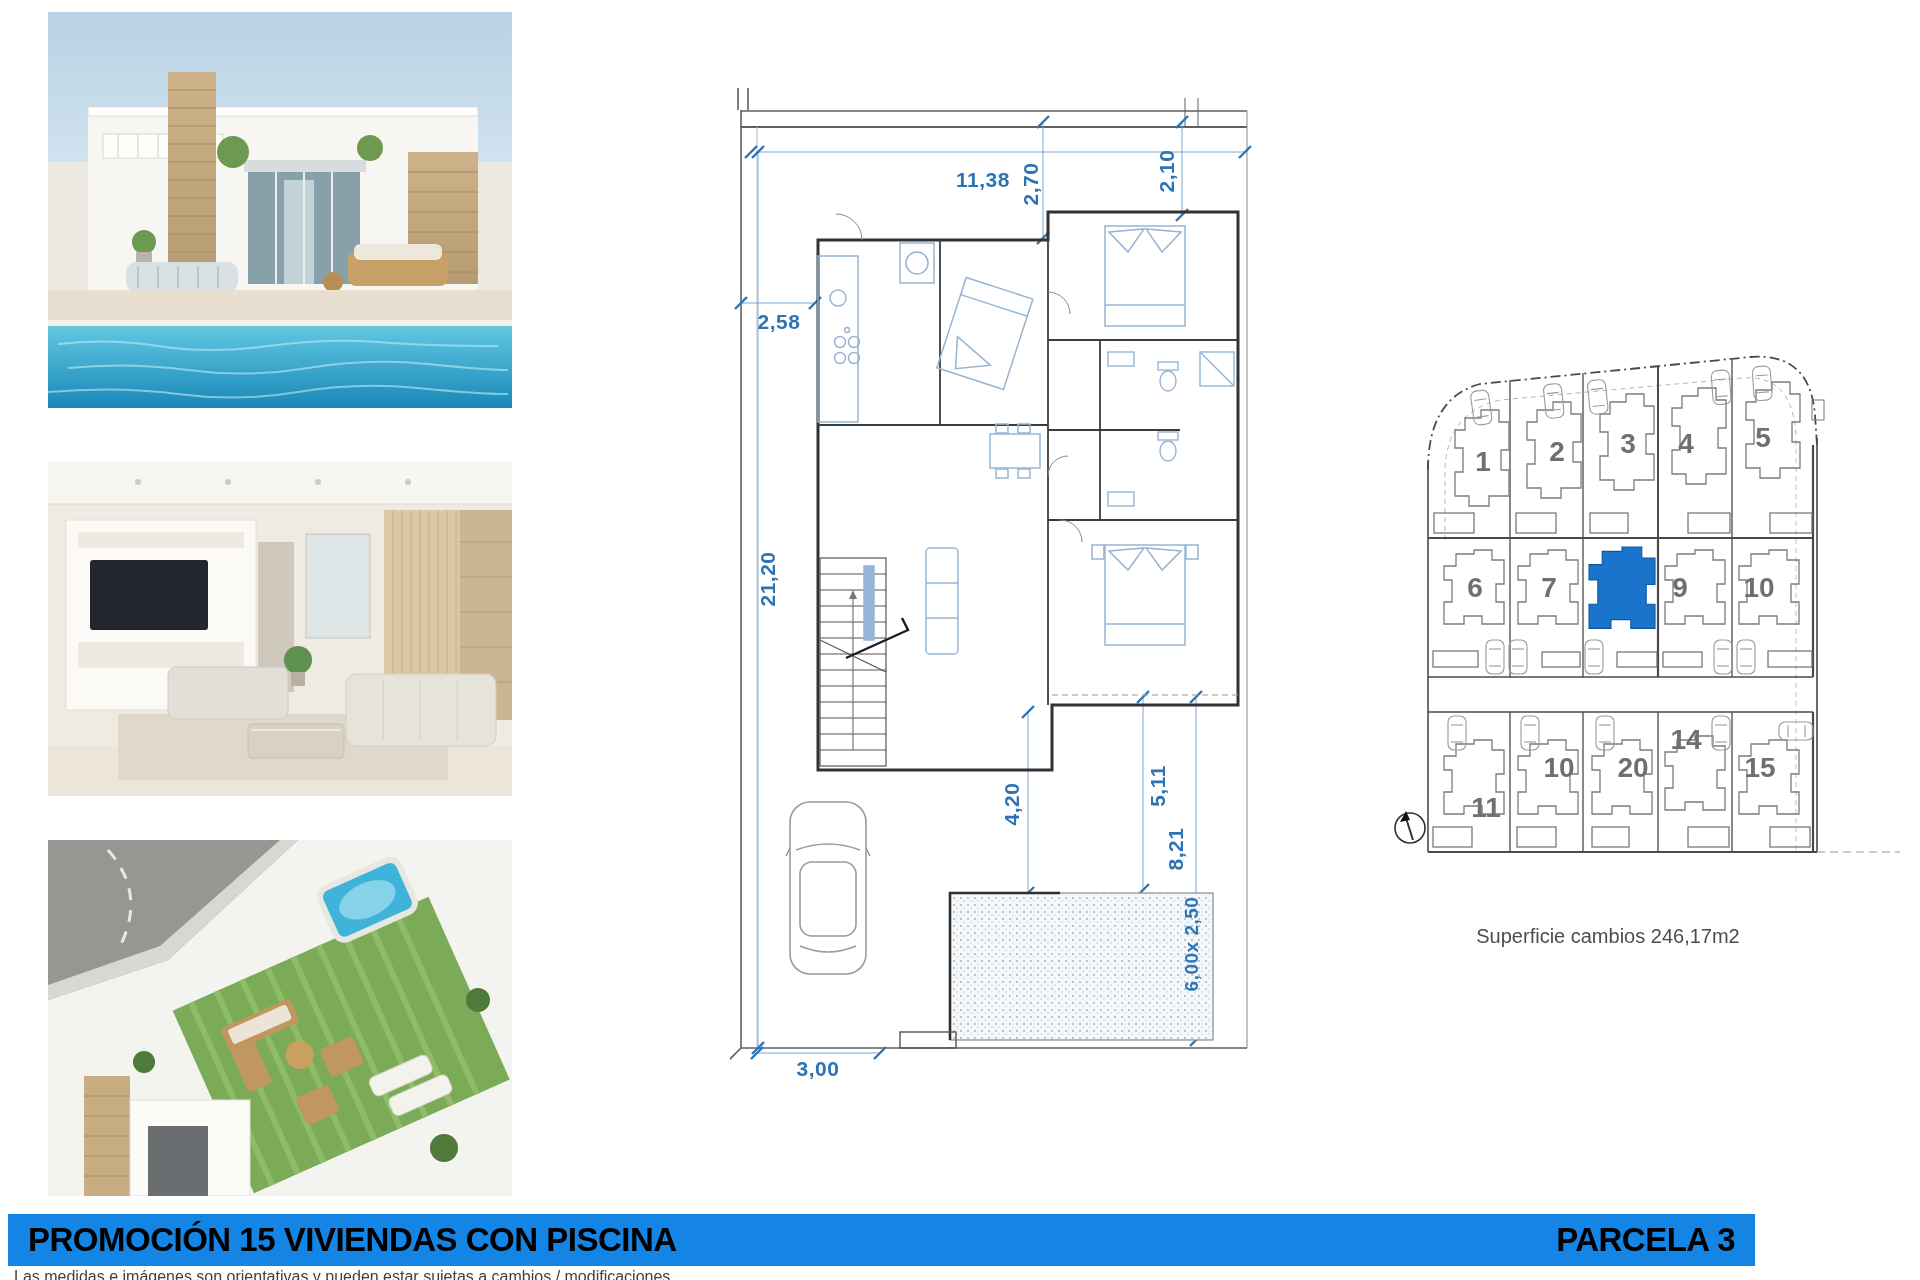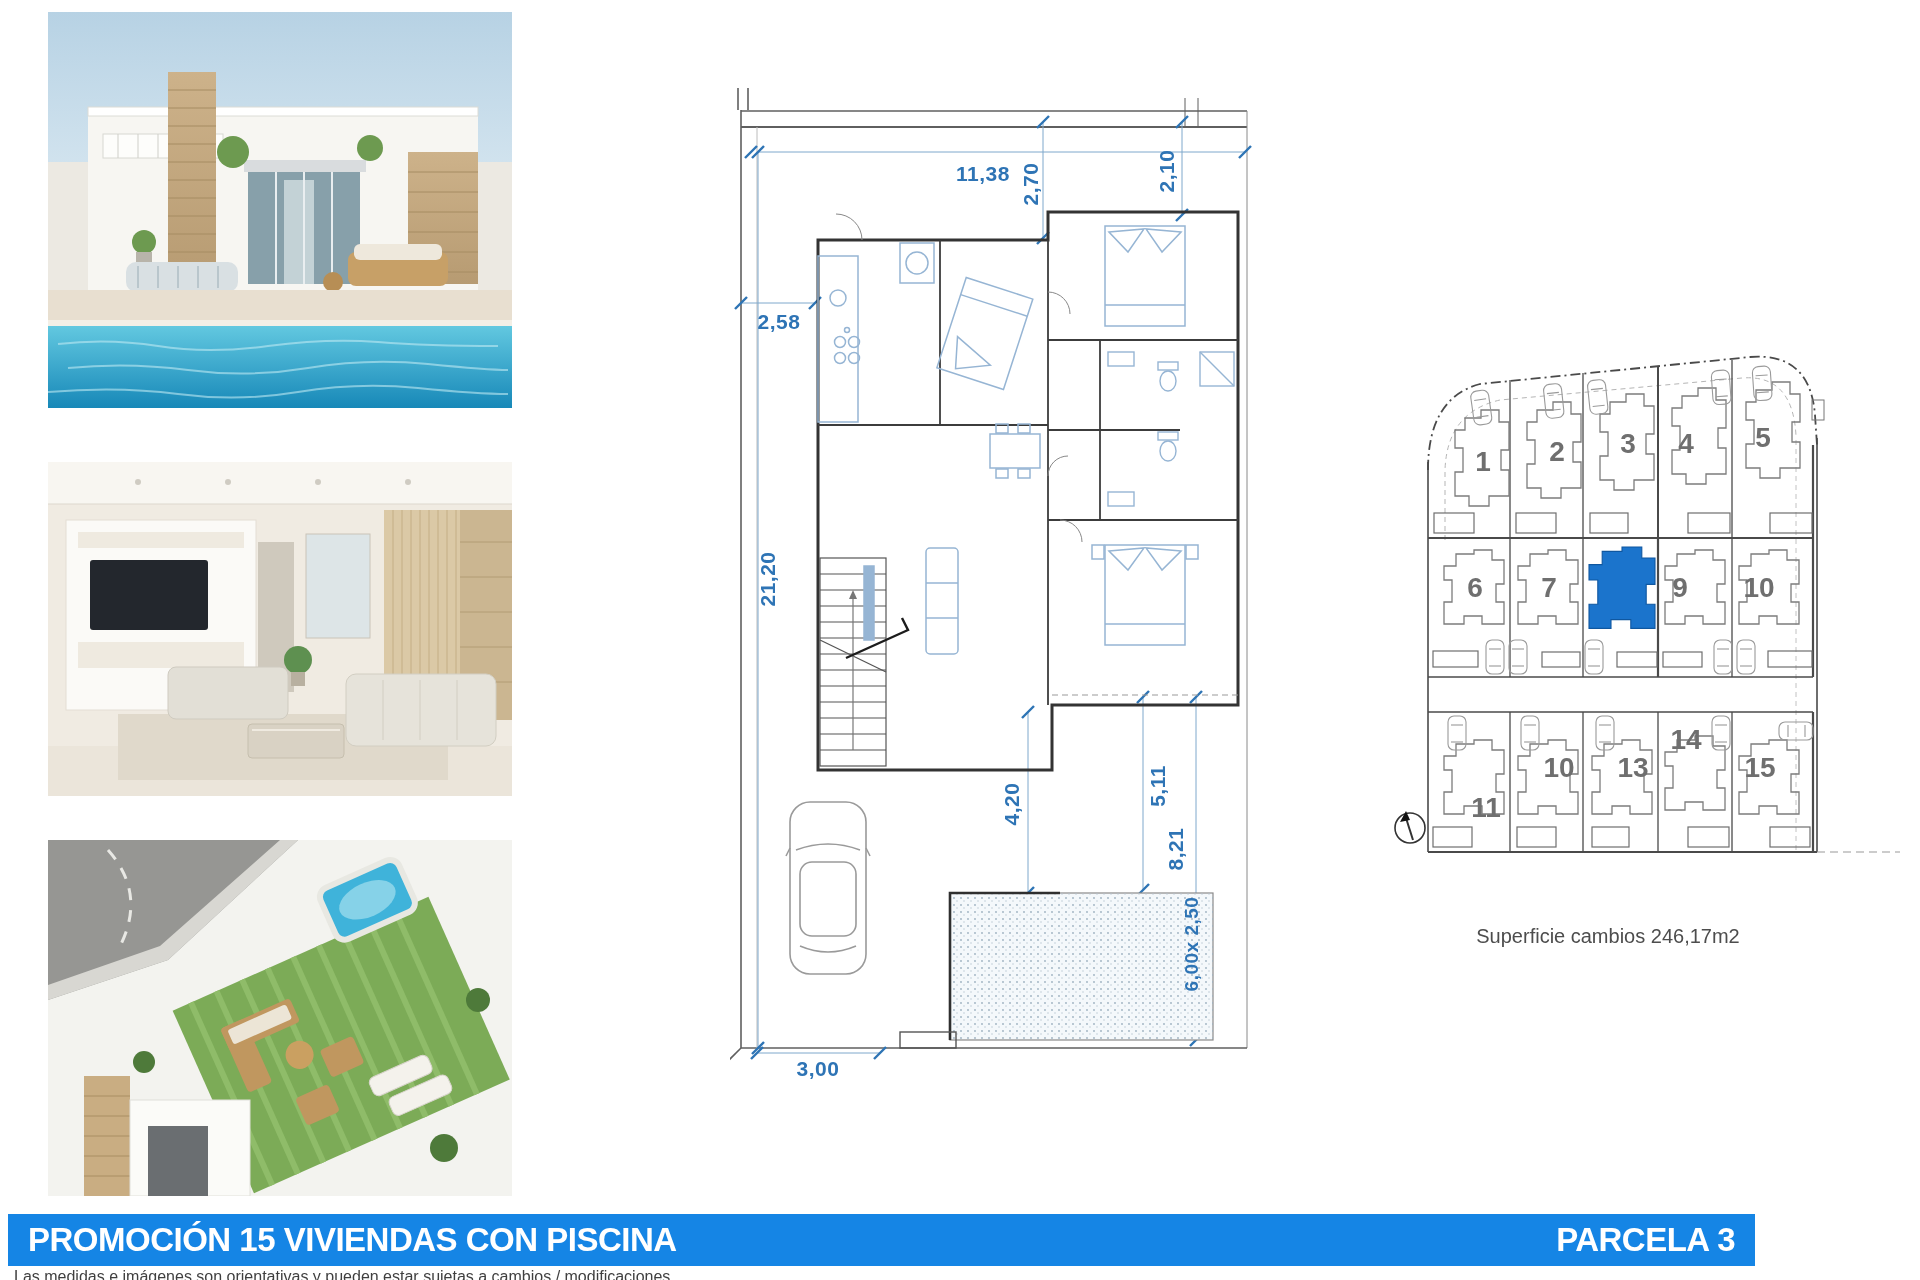--- a/index.html
+++ b/index.html
@@ -14,21 +14,21 @@
   .dim.small{font-size:19px;}
   
   .pnum{position:absolute;color:#6f6f6f;font-weight:700;font-size:28px;white-space:nowrap;
         transform:translate(-50%,-50%);}
   .caption{position:absolute;color:#4d4d4d;font-size:20px;font-weight:500;white-space:nowrap;
            transform:translate(-50%,-50%);}
   
   .banner{position:absolute;left:8px;top:1214px;width:1747px;height:52px;background:#1585e5;
           display:flex;justify-content:space-between;align-items:center;
           padding:0 20px;box-sizing:border-box;}
-  .banner .t{color:#ffffff;font-size:33px;font-weight:700;letter-spacing:-0.5px;white-space:nowrap;}
+  .banner .t{color:#000000;font-size:33px;font-weight:700;letter-spacing:-0.5px;white-space:nowrap;}
   .disclaimer{position:absolute;left:14px;top:1268px;color:#3f3f3f;font-size:16px;white-space:nowrap;}
 </style>
 </head>
 <body>
 
 <div class="page">
 
   <svg class="photo" style="top:12px" width="464" height="396">
     <defs>
       <linearGradient id="sky" x1="0" y1="0" x2="0" y2="1">
@@ -351,21 +351,21 @@
       <rect x="790" y="802" width="76" height="172" rx="20"></rect>
       <path d="M796,850 Q828,838 860,850"></path>
       <rect x="800" y="862" width="56" height="74" rx="12"></rect>
       <path d="M800,946 Q828,958 856,946"></path>
       <line x1="786" y1="856" x2="790" y2="848"></line>
         <line x1="870" y1="856" x2="866" y2="848"></line>
     </g>
     <rect x="900" y="1032" width="56" height="16" fill="none" stroke="#555555" stroke-width="1.4"></rect>
   </svg>
 
-  <span class="dim" style="left:983px;top:174px">11,38</span>
+  <span class="dim" style="left:983px;top:180px">11,38</span>
   <span class="dim v" style="left:1031px;top:184px">2,70</span>
   <span class="dim v" style="left:1167px;top:171px">2,10</span>
   <span class="dim" style="left:779px;top:322px">2,58</span>
   <span class="dim v" style="left:768px;top:579px">21,20</span>
   <span class="dim v" style="left:1012px;top:804px">4,20</span>
   <span class="dim v" style="left:1158px;top:786px">5,11</span>
   <span class="dim v" style="left:1176px;top:849px">8,21</span>
   <span class="dim v small" style="left:1192px;top:944px">6,00x 2,50</span>
   <span class="dim" style="left:818px;top:1069px">3,00</span>
 
@@ -470,21 +470,21 @@
   <span class="pnum" style="left:1557px;top:452px">2</span>
   <span class="pnum" style="left:1628px;top:444px">3</span>
   <span class="pnum" style="left:1686px;top:444px">4</span>
   <span class="pnum" style="left:1763px;top:438px">5</span>
   <span class="pnum" style="left:1475px;top:588px">6</span>
   <span class="pnum" style="left:1549px;top:588px">7</span>
   <span class="pnum" style="left:1680px;top:588px">9</span>
   <span class="pnum" style="left:1759px;top:588px">10</span>
   <span class="pnum" style="left:1486px;top:808px">11</span>
   <span class="pnum" style="left:1559px;top:768px">10</span>
-  <span class="pnum" style="left:1633px;top:768px">13</span>
+  <span class="pnum" style="left:1633px;top:768px">20</span>
   <span class="pnum" style="left:1686px;top:740px">14</span>
   <span class="pnum" style="left:1760px;top:768px">15</span>
 
   <span class="caption" style="left:1608px;top:936px">Superficie cambios 246,17m2</span>
 
   <div class="banner">
     <span class="t">PROMOCIÓN 15 VIVIENDAS CON PISCINA</span>
     <span class="t">PARCELA 3</span>
   </div>
 

